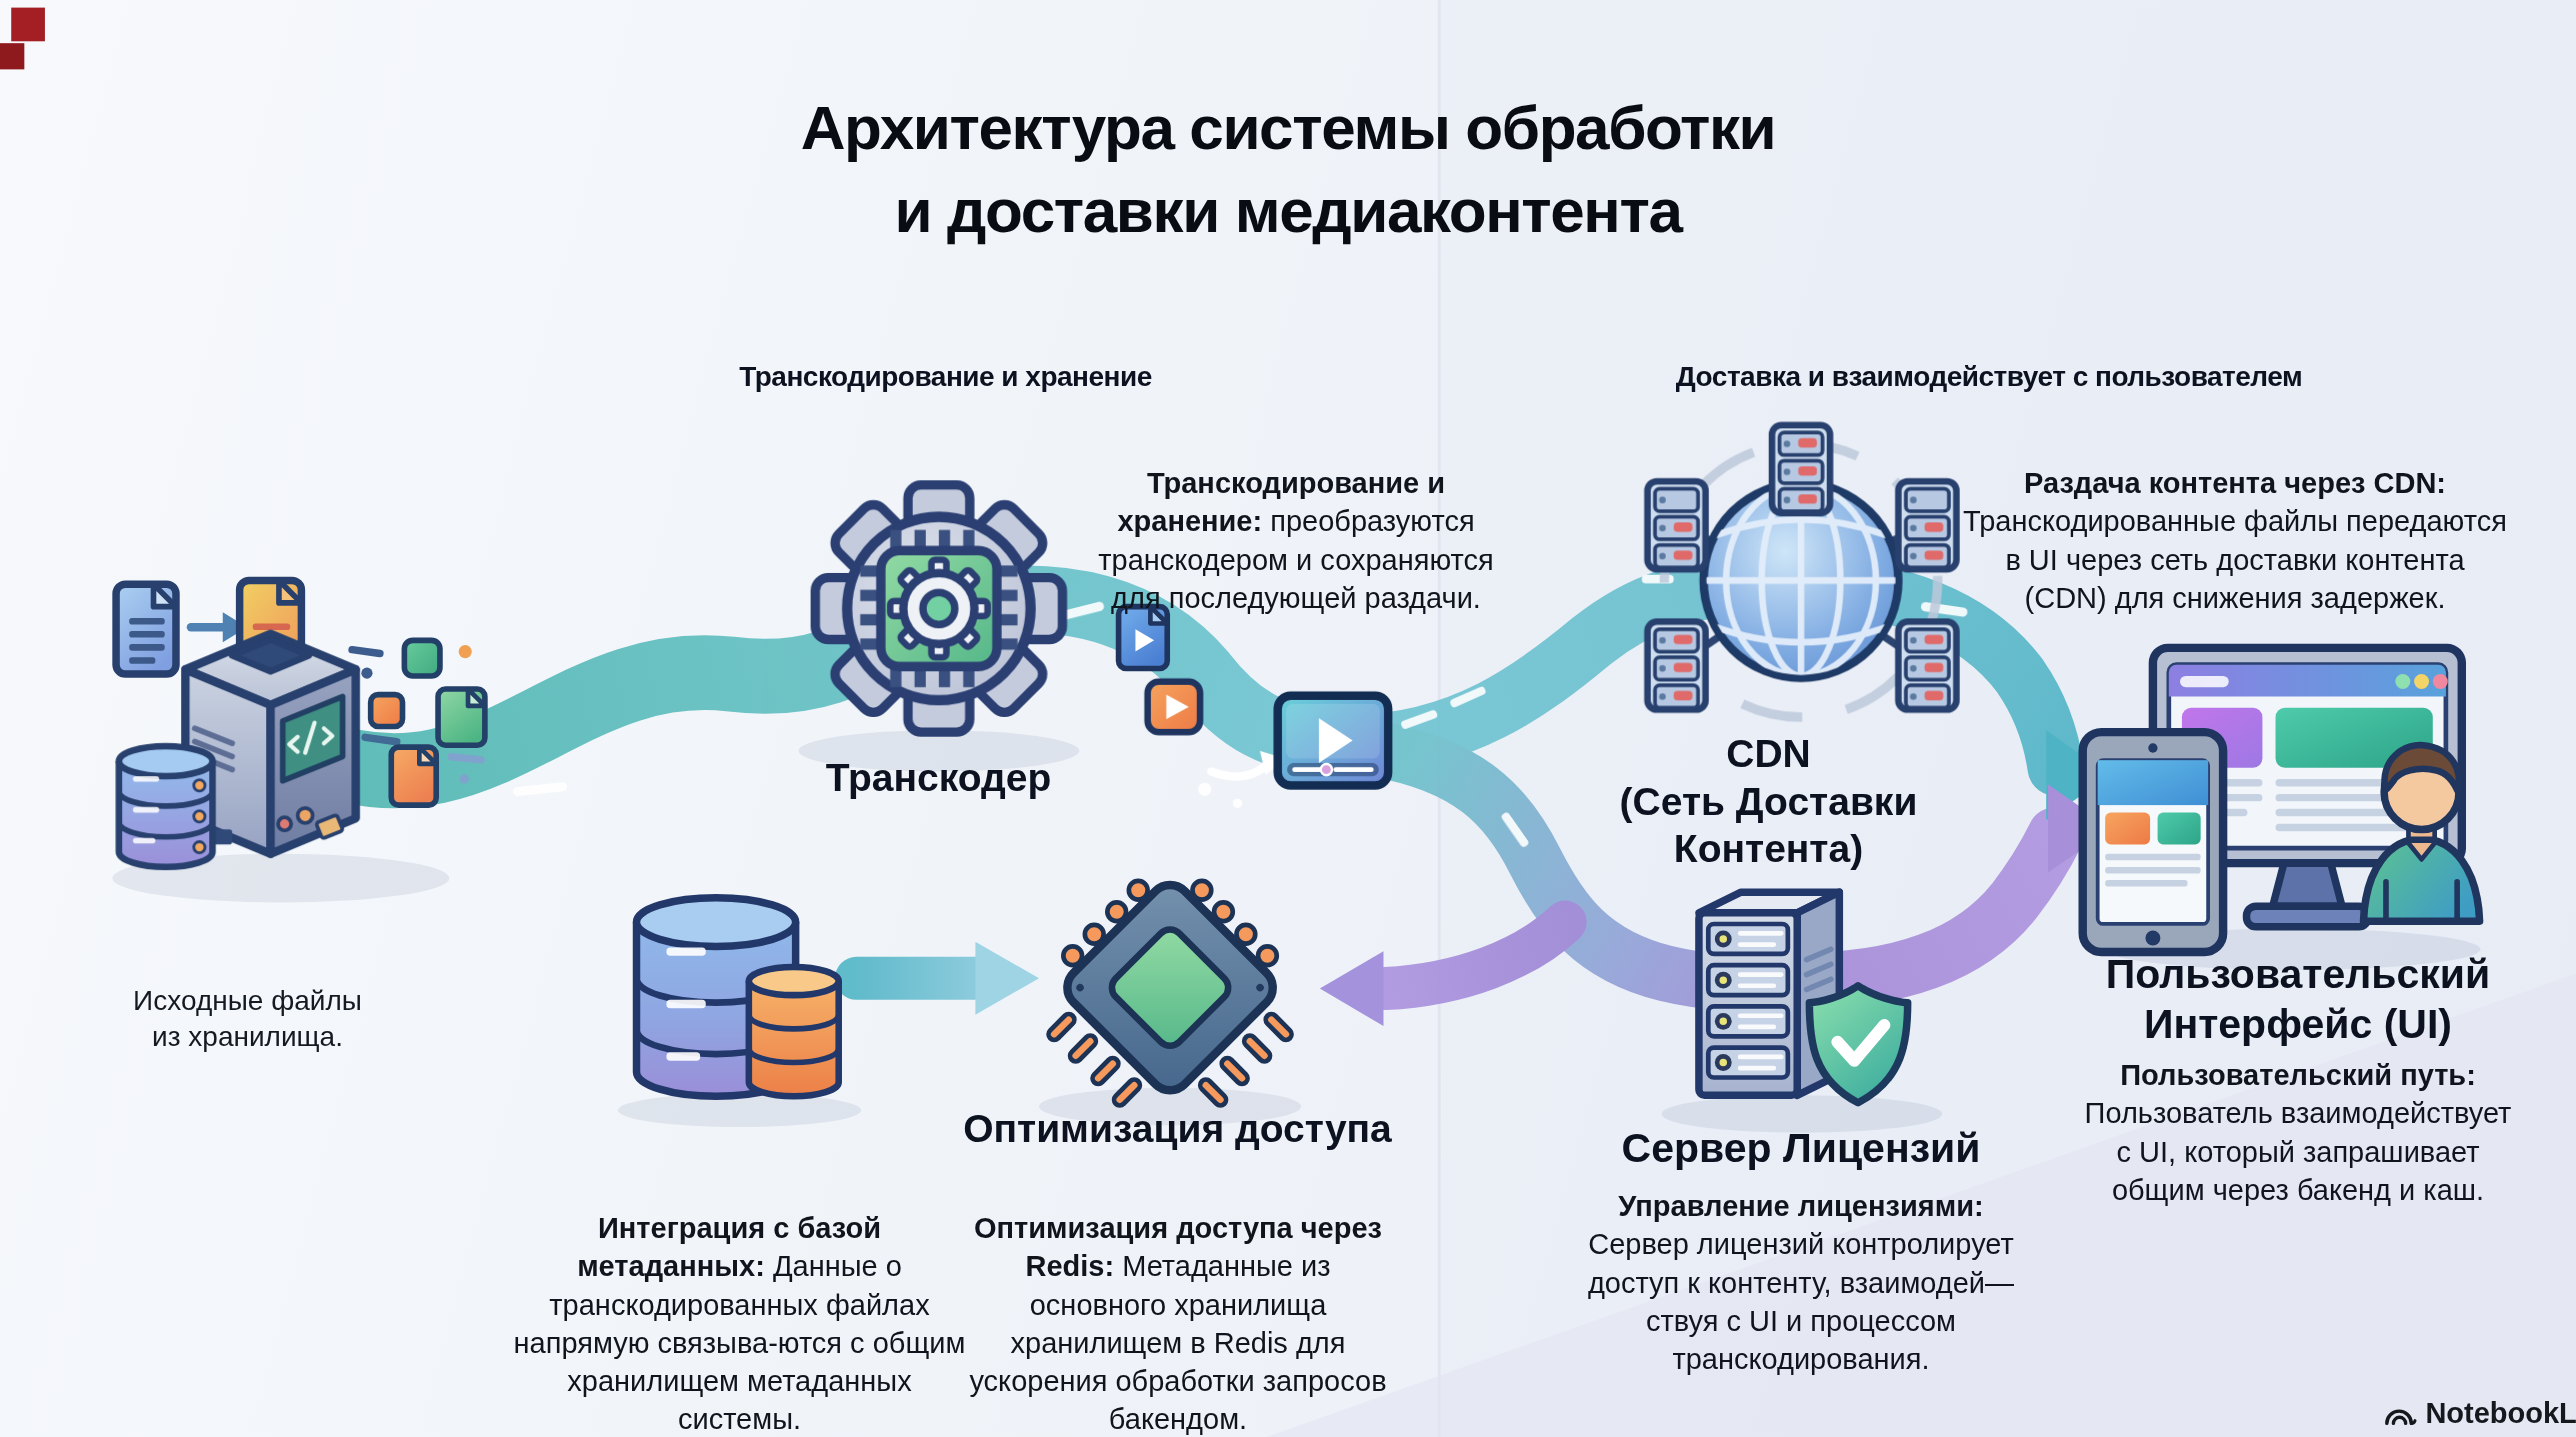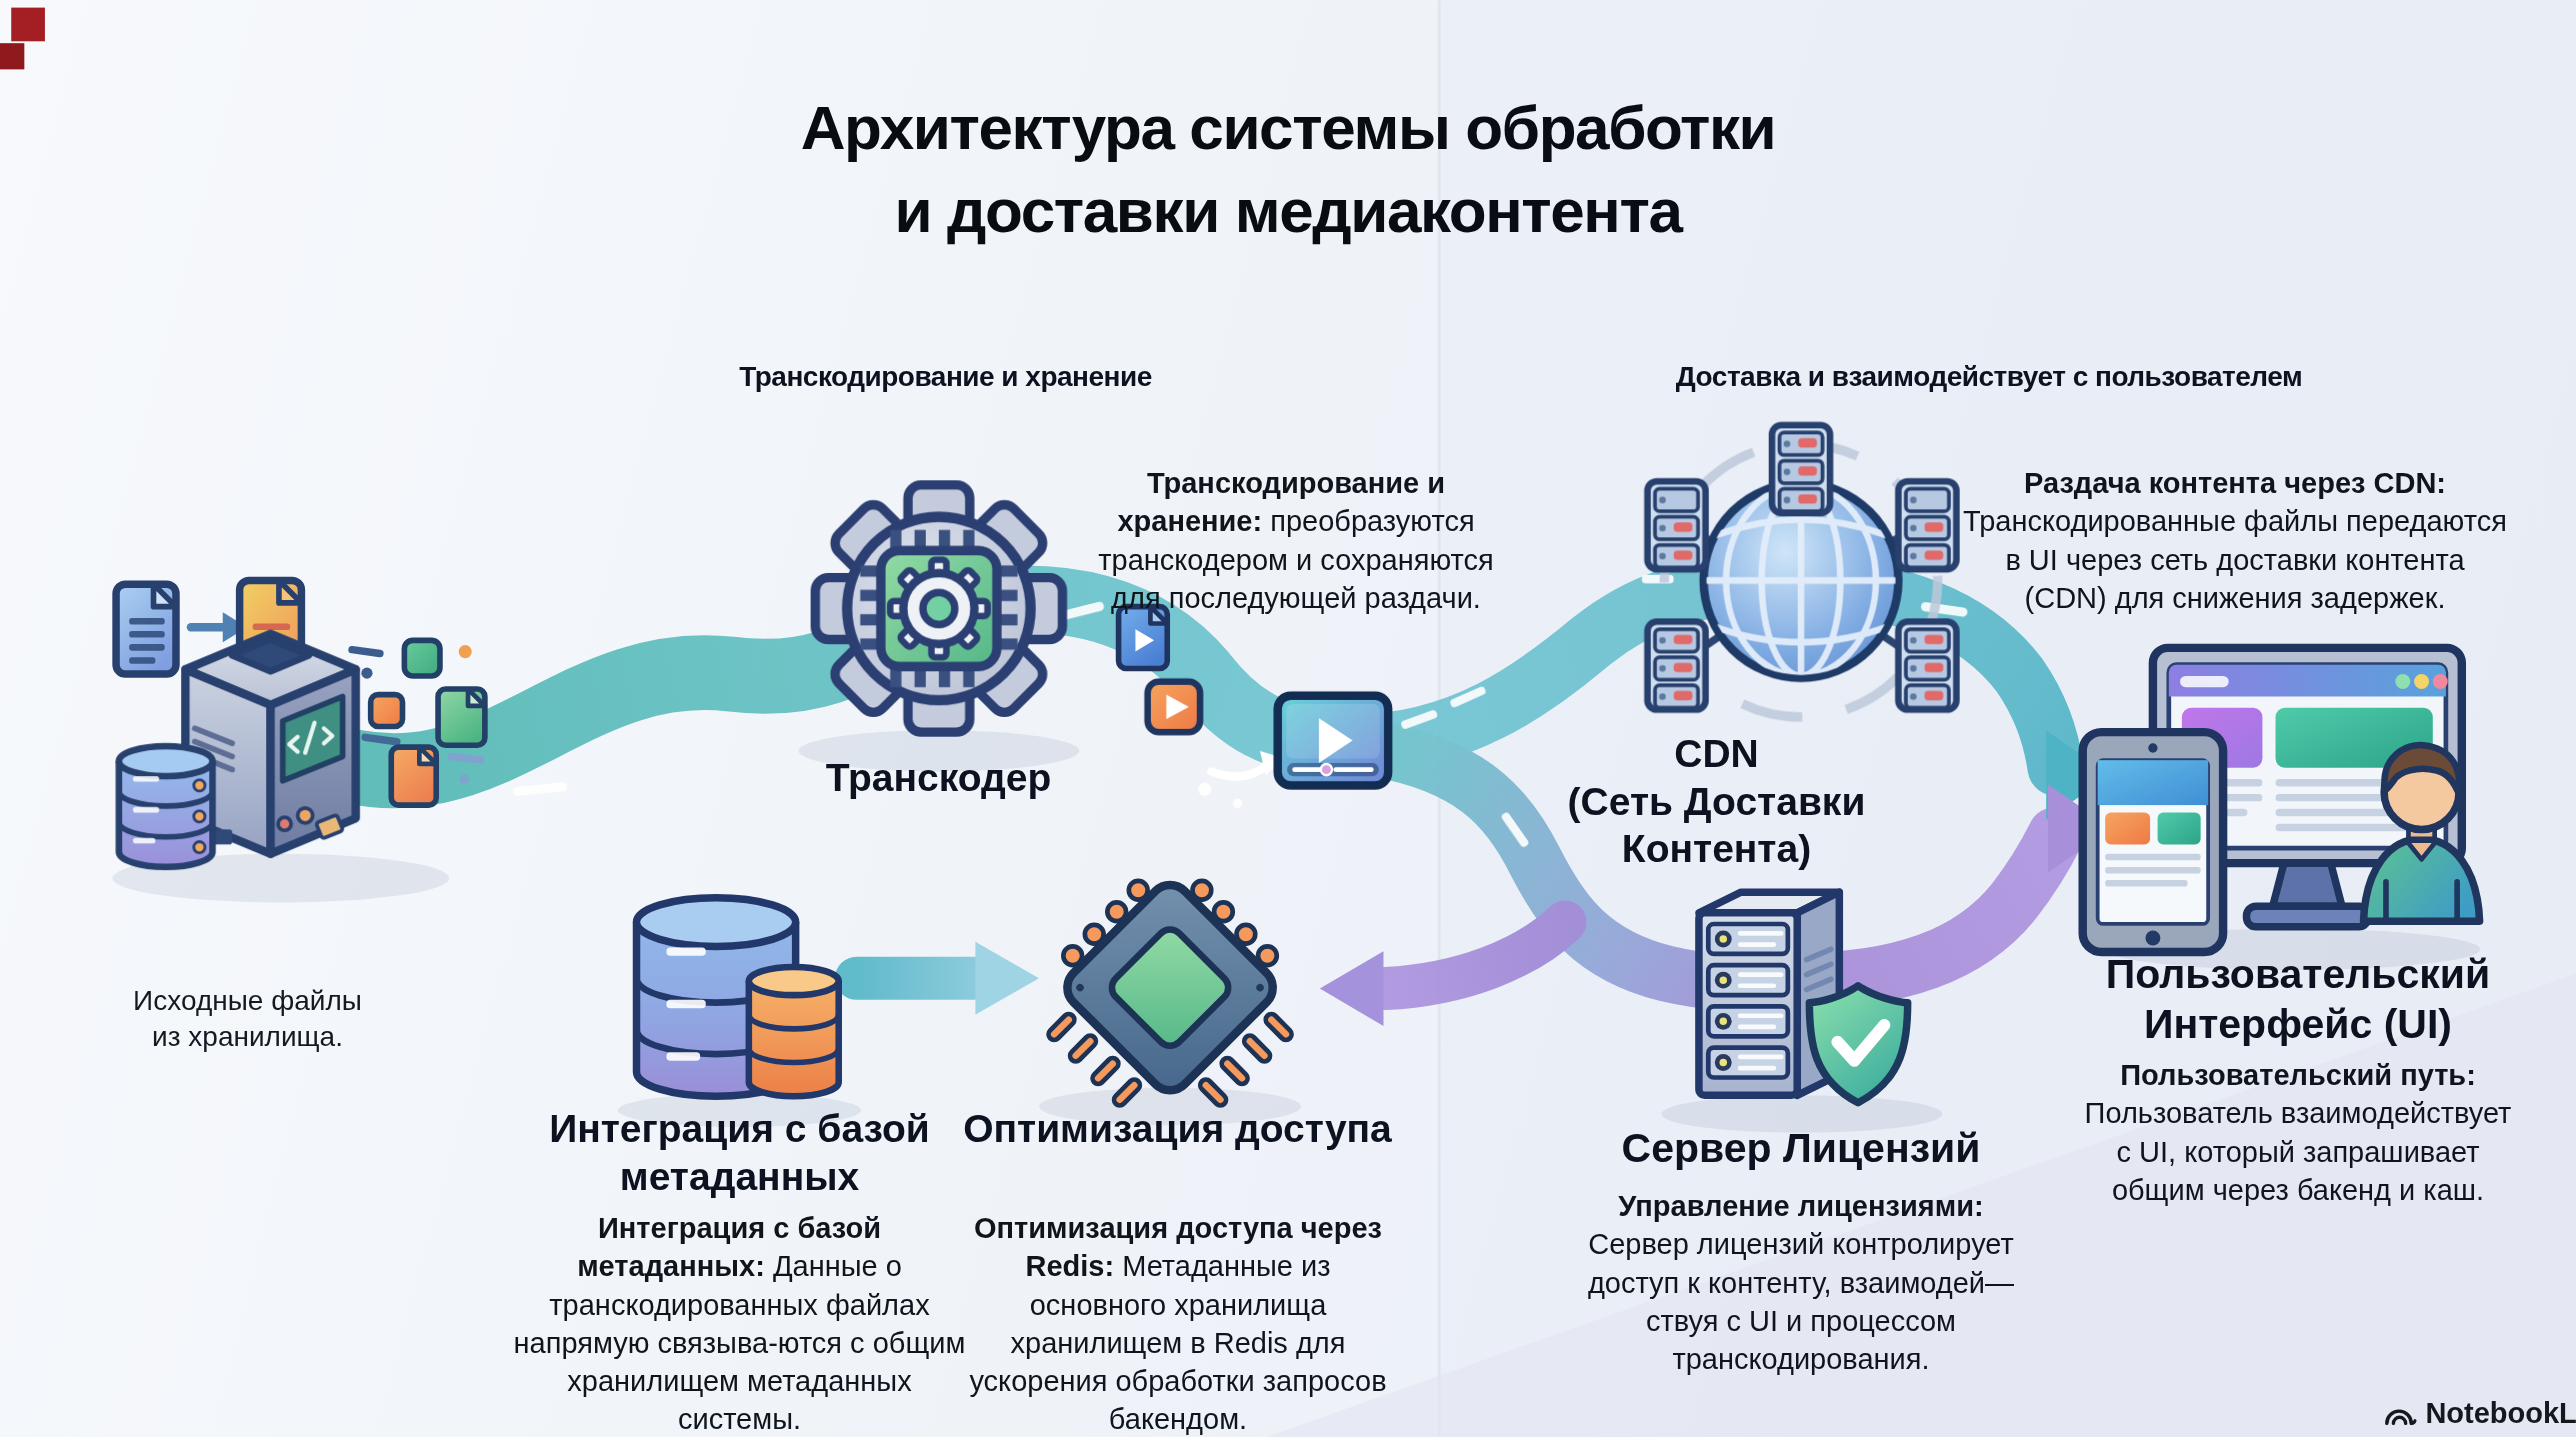--- a/index.html
+++ b/index.html
@@ -556,30 +556,26 @@
     <span>Транскодированные файлы передаются в UI через сеть доставки контента (CDN) для снижения задержек.</span>
   </div>
 
   <div class="txt cap" style="left:112px;top:983px;width:271px;">
     <span class="line">Исходные файлы</span>
     <span class="line">из хранилища.</span>
   </div>
 
   <div class="txt lbl" style="left:770px;top:754px;width:337px;">Транскодер</div>
 
-  <div class="txt lbl" style="left:1520px;top:730px;width:393px;">
+  <div class="txt lbl" style="left:1572px;top:730px;width:393px;">
     <span class="line">CDN</span>
     <span class="line">(Сеть Доставки</span>
     <span class="line">Контента)</span>
   </div>
 
-  <div class="txt lbl" style="left:515px;top:1105px;width:449px;">
-    <span class="line">Интеграция с базой</span>
-    <span class="line">метаданных</span>
-  </div>
   <div class="txt ann" style="left:513px;top:1209px;width:453px;">
     <span class="lead">Интеграция с базой метаданных: </span>
     <span>Данные о транскодированных файлах напрямую связыва-ются с общим хранилищем метаданных системы.</span>
   </div>
 
   <div class="txt lbl" style="left:953px;top:1105px;width:449px;">
     <span class="line">Оптимизация доступа</span>
   </div>
   <div class="txt ann" style="left:957px;top:1209px;width:442px;">
     <span class="lead">Оптимизация доступа через Redis: </span>

